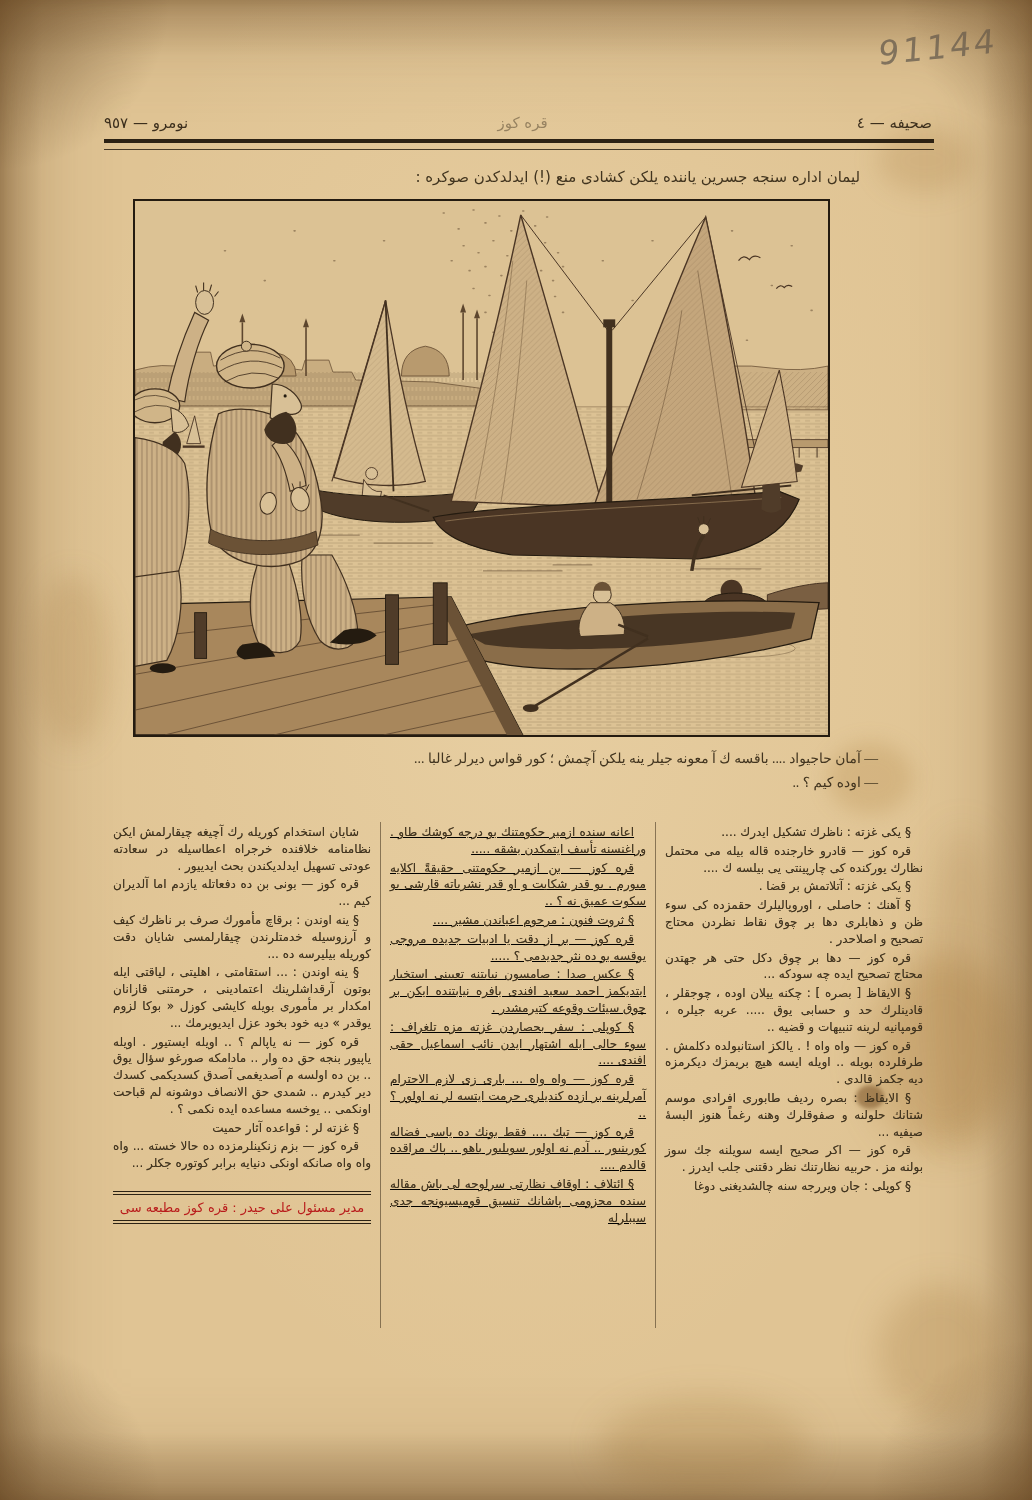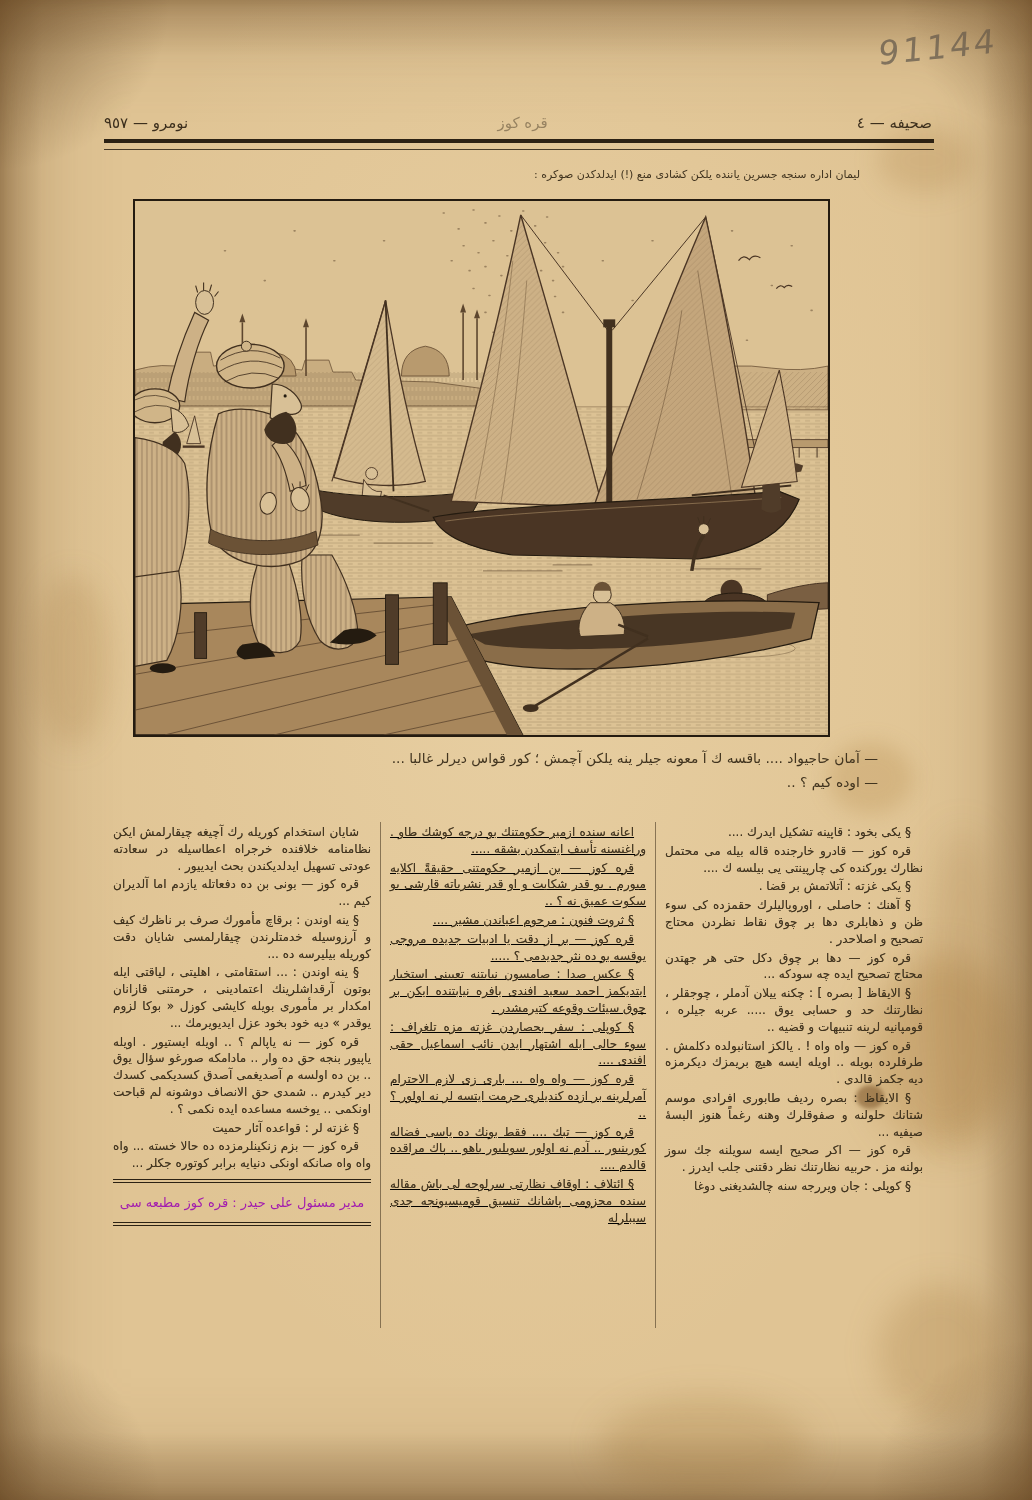--- a/index.html
+++ b/index.html
@@ -42,46 +42,46 @@
     display:flex;justify-content:space-between;align-items:flex-end;
     direction:rtl;font-size:15px;color:#3c2f1d;
   }
   .masthead{opacity:.45;letter-spacing:2px;}
   .header-rule{
     position:absolute;left:104px;top:139px;width:830px;height:6px;
     border-top:4px solid #2c2214;border-bottom:1.5px solid rgba(44,34,20,.85);
   }
   .caption-top{
     position:absolute;right:172px;top:168px;width:600px;
-    direction:rtl;text-align:right;font-size:11px;color:#41341f;
+    direction:rtl;text-align:right;font-size:15px;color:#41341f;
   }
   .illustration{
     position:absolute;left:133px;top:199px;width:697px;height:538px;
     border:2px solid #241b10;box-sizing:border-box;background:#dcc294;
   }
   .illustration svg{display:block;width:100%;height:100%;}
   .dialogue{
     position:absolute;right:154px;left:140px;top:747px;
     direction:rtl;text-align:right;font-size:13.8px;line-height:1.72;color:#41341f;
   }
-  .dialogue-line{margin:0;}
+  .dialogue-line{margin:0;font-family:Liberation Serif, serif;}
   .columns{
     position:absolute;left:104px;top:822px;width:828px;height:506px;
     display:flex;direction:rtl;
   }
   .col{width:33.33%;box-sizing:border-box;padding:2px 9px 0 9px;overflow:hidden;}
   .col-mid{border-left:1px solid rgba(60,45,25,.55);border-right:1px solid rgba(60,45,25,.55);text-decoration:underline;}
   .col-par{
     margin:0 0 2px 0;font-size:12px;line-height:1.4;color:#41341f;
     text-align:justify;text-align-last:right;text-indent:12px;direction:rtl;
     text-shadow:0 0 .4px rgba(60,45,25,.55);
   }
   .imprint{
-    margin-top:7px;border-top:4px double #2c2214;border-bottom:4px double #2c2214;
-    padding:12px 2px;text-align:center;font-size:13px;color:#a21caf;direction:rtl;
+    margin-top:19px;border-top:4px double #2c2214;border-bottom:4px double #2c2214;
+    padding:5px 2px;text-align:center;font-size:13px;color:#b91c1c;direction:rtl;
   }
 </style>
 </head>
 <body>
 
 <div class="paper"></div>
 <div class="stain st1"></div>
 <div class="stain st2"></div>
 <div class="stain st3"></div>
 <div class="stain st4"></div>
@@ -297,26 +297,26 @@
 </div>
 
 <div class="dialogue">
     <p class="dialogue-line">— آمان حاجيواد .... باقسه ك آ معونه جيلر ينه يلكن آچمش ؛ كور قواس ديرلر غالبا ...</p>
     <p class="dialogue-line">— اوده كيم ؟ ..</p>
   </div>
 
 <div class="columns">
   <div class="col">
     <div>
-        <p class="col-par">§ يكى بخود : قاپينه تشكيل ايدرك ....</p>
+        <p class="col-par">§ يكى غزته : ناظرك تشكيل ايدرك ....</p>
         <p class="col-par">قره كوز — قادرو خارجنده قاله بيله مى محتمل نظارك يوركنده كى چارپينتى يى بيلسه ك ....</p>
         <p class="col-par">§ يكى غزته : آتلاتمش بر قضا .</p>
         <p class="col-par">§ آهنك : حاصلى ، اوروپاليلرك حقمزده كى سوء ظن و ذهابلرى دها بر چوق نقاط نظردن محتاج تصحيح و اصلاحدر .</p>
         <p class="col-par">قره كوز — دها بر چوق دكل حتى هر جهتدن محتاج تصحيح ايده چه سودكه ...</p>
-        <p class="col-par">§ الايقاظ [ بصره ] : چكنه ييلان آدملر ، چوجقلر ، نظارتنك حد و حسابى يوق ..... عربه جيلره ، قومپانيه لرينه تنبيهات و قضيه ..</p>
+        <p class="col-par">§ الايقاظ [ بصره ] : چكنه ييلان اوده ، چوجقلر ، قادينلرك حد و حسابى يوق ..... عربه جيلره ، قومپانيه لرينه تنبيهات و قضيه ..</p>
         <p class="col-par">قره كوز — واه واه ! . يالكز استانبولده دكلمش . طرفلرده بويله .. اويله ايسه هيچ بريمزك ديكرمزه ديه جكمز قالدى .</p>
         <p class="col-par">§ الايقاظ : بصره رديف طابورى افرادى موسم شتانك حلولنه و صفوقلرك وهنه رغماً هنوز البسهٔ صيفيه ...</p>
         <p class="col-par">قره كوز — اكر صحيح ايسه سويلنه جك سوز بولنه مز . حربيه نظارتنك نظر دقتنى جلب ايدرز .</p>
         <p class="col-par">§ كوپلى : جان ويررجه سنه چالشديغنى دوغا</p>
       </div>
   </div>
   <div class="col col-mid">
     <div>
         <p class="col-par">اعانه سنده ازمير حكومتنك بو درجه كوشك طاو . وراغنسنه تأسف ايتمكدن بشقه .....</p>
         <p class="col-par">قره كوز — بن ازمير حكومتنى حقيقةً اكلايه ميورم . بو قدر شكايت و او قدر نشرياته قارشى بو سكوت عميق نه ؟ ..</p>

